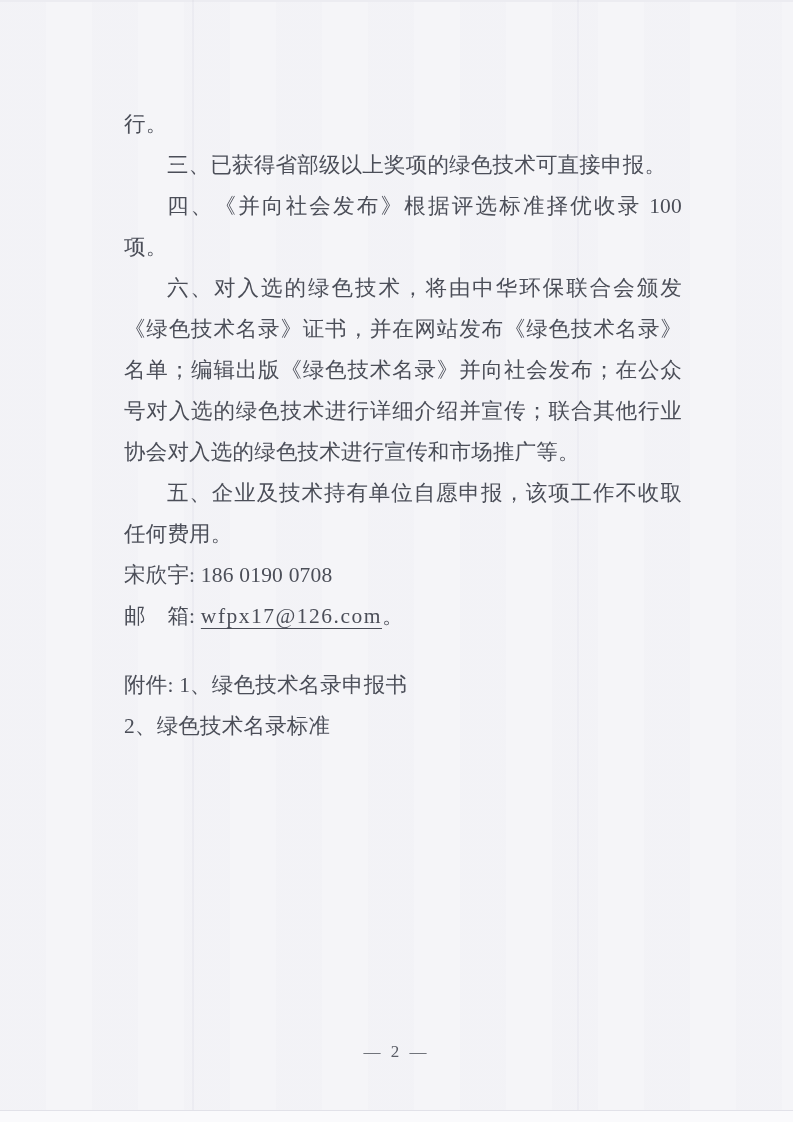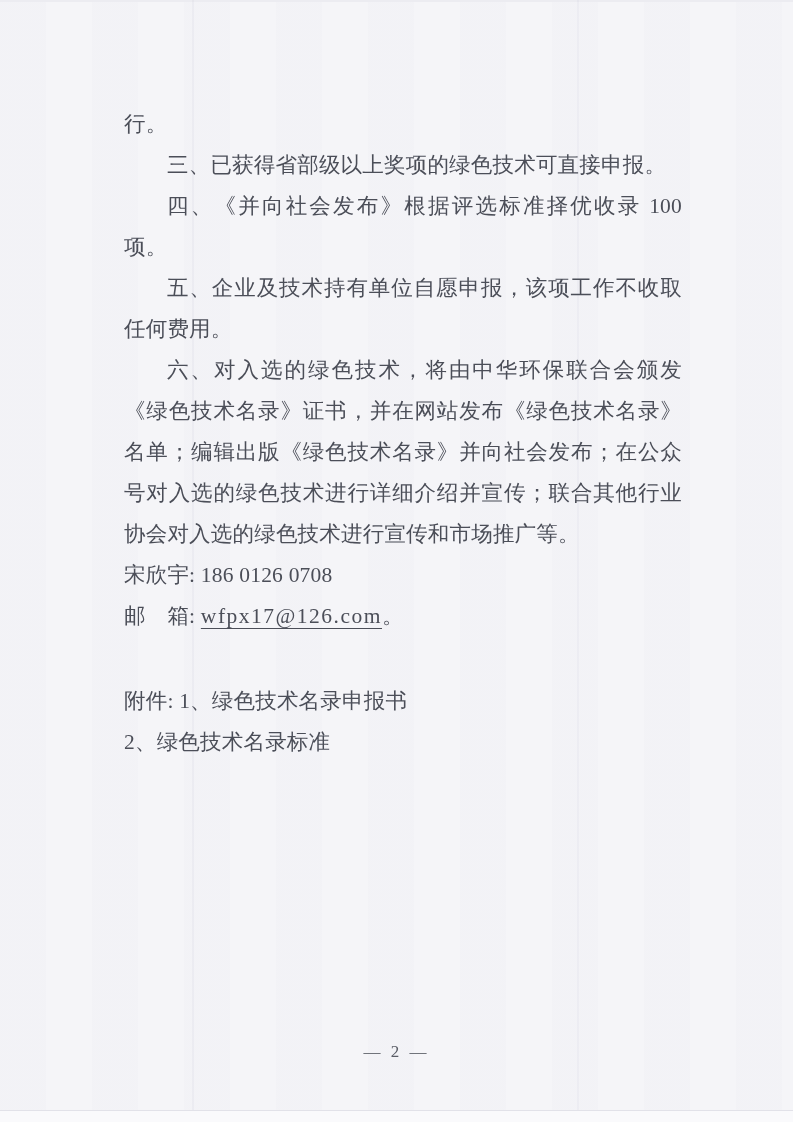--- a/index.html
+++ b/index.html
@@ -35,21 +35,21 @@
     top: 104px;
     width: 558px;
     font-size: 21.5px;
     line-height: 41px;
     text-align: justify;
     letter-spacing: 0.2px;
   }
   .content p { margin: 0; }
   .para { margin-top: 4px; text-indent: 2em; }
   .contact-hang { margin-left: 190px; }
-  .attachments { margin-top: 44px; }
+  .attachments { margin-top: 28px; }
   .att-first { margin-left: 44px; }
   .att-second { margin-left: 91px; }
   .email-underline {
     text-decoration: underline;
     text-underline-offset: 5px;
     text-decoration-thickness: 1px;
     letter-spacing: 1.5px;
   }
   .page-number {
     position: absolute;
@@ -70,26 +70,26 @@
   <div class="scan-streak s2"></div>
 
   <div class="content">
     <p>行。</p>
 
 
     <p class="para">三、已获得省部级以上奖项的绿色技术可直接申报。</p>
 
     <p class="para">四、《并向社会发布》根据评选标准择优收录 100 项。</p>
 
+    <p class="para">六、对入选的绿色技术，将由中华环保联合会颁发《绿色技术名录》证书，并在网站发布《绿色技术名录》名单；编辑出版《绿色技术名录》并向社会发布；在公众号对入选的绿色技术进行详细介绍并宣传；联合其他行业协会对入选的绿色技术进行宣传和市场推广等。</p>
+
     <p class="para">五、企业及技术持有单位自愿申报，该项工作不收取任何费用。</p>
 
-    <p class="para">六、对入选的绿色技术，将由中华环保联合会颁发《绿色技术名录》证书，并在网站发布《绿色技术名录》名单；编辑出版《绿色技术名录》并向社会发布；在公众号对入选的绿色技术进行详细介绍并宣传；联合其他行业协会对入选的绿色技术进行宣传和市场推广等。</p>
-
     <div>
-      <p class="contact-hang">宋欣宇: 186 0126 0708</p>
+      <p class="contact-hang">宋欣宇: 186 0190 0708</p>
       <p class="contact-hang"><span>邮　箱: </span><span class="email-underline">wfpx17@126.com</span><span>。</span></p>
     </div>
 
     <div class="attachments">
       <p class="att-first">附件: 1、绿色技术名录申报书</p>
       <p class="att-second">2、绿色技术名录标准</p>
     </div>
   </div>
 
   <div class="page-number">— 2 —</div>

